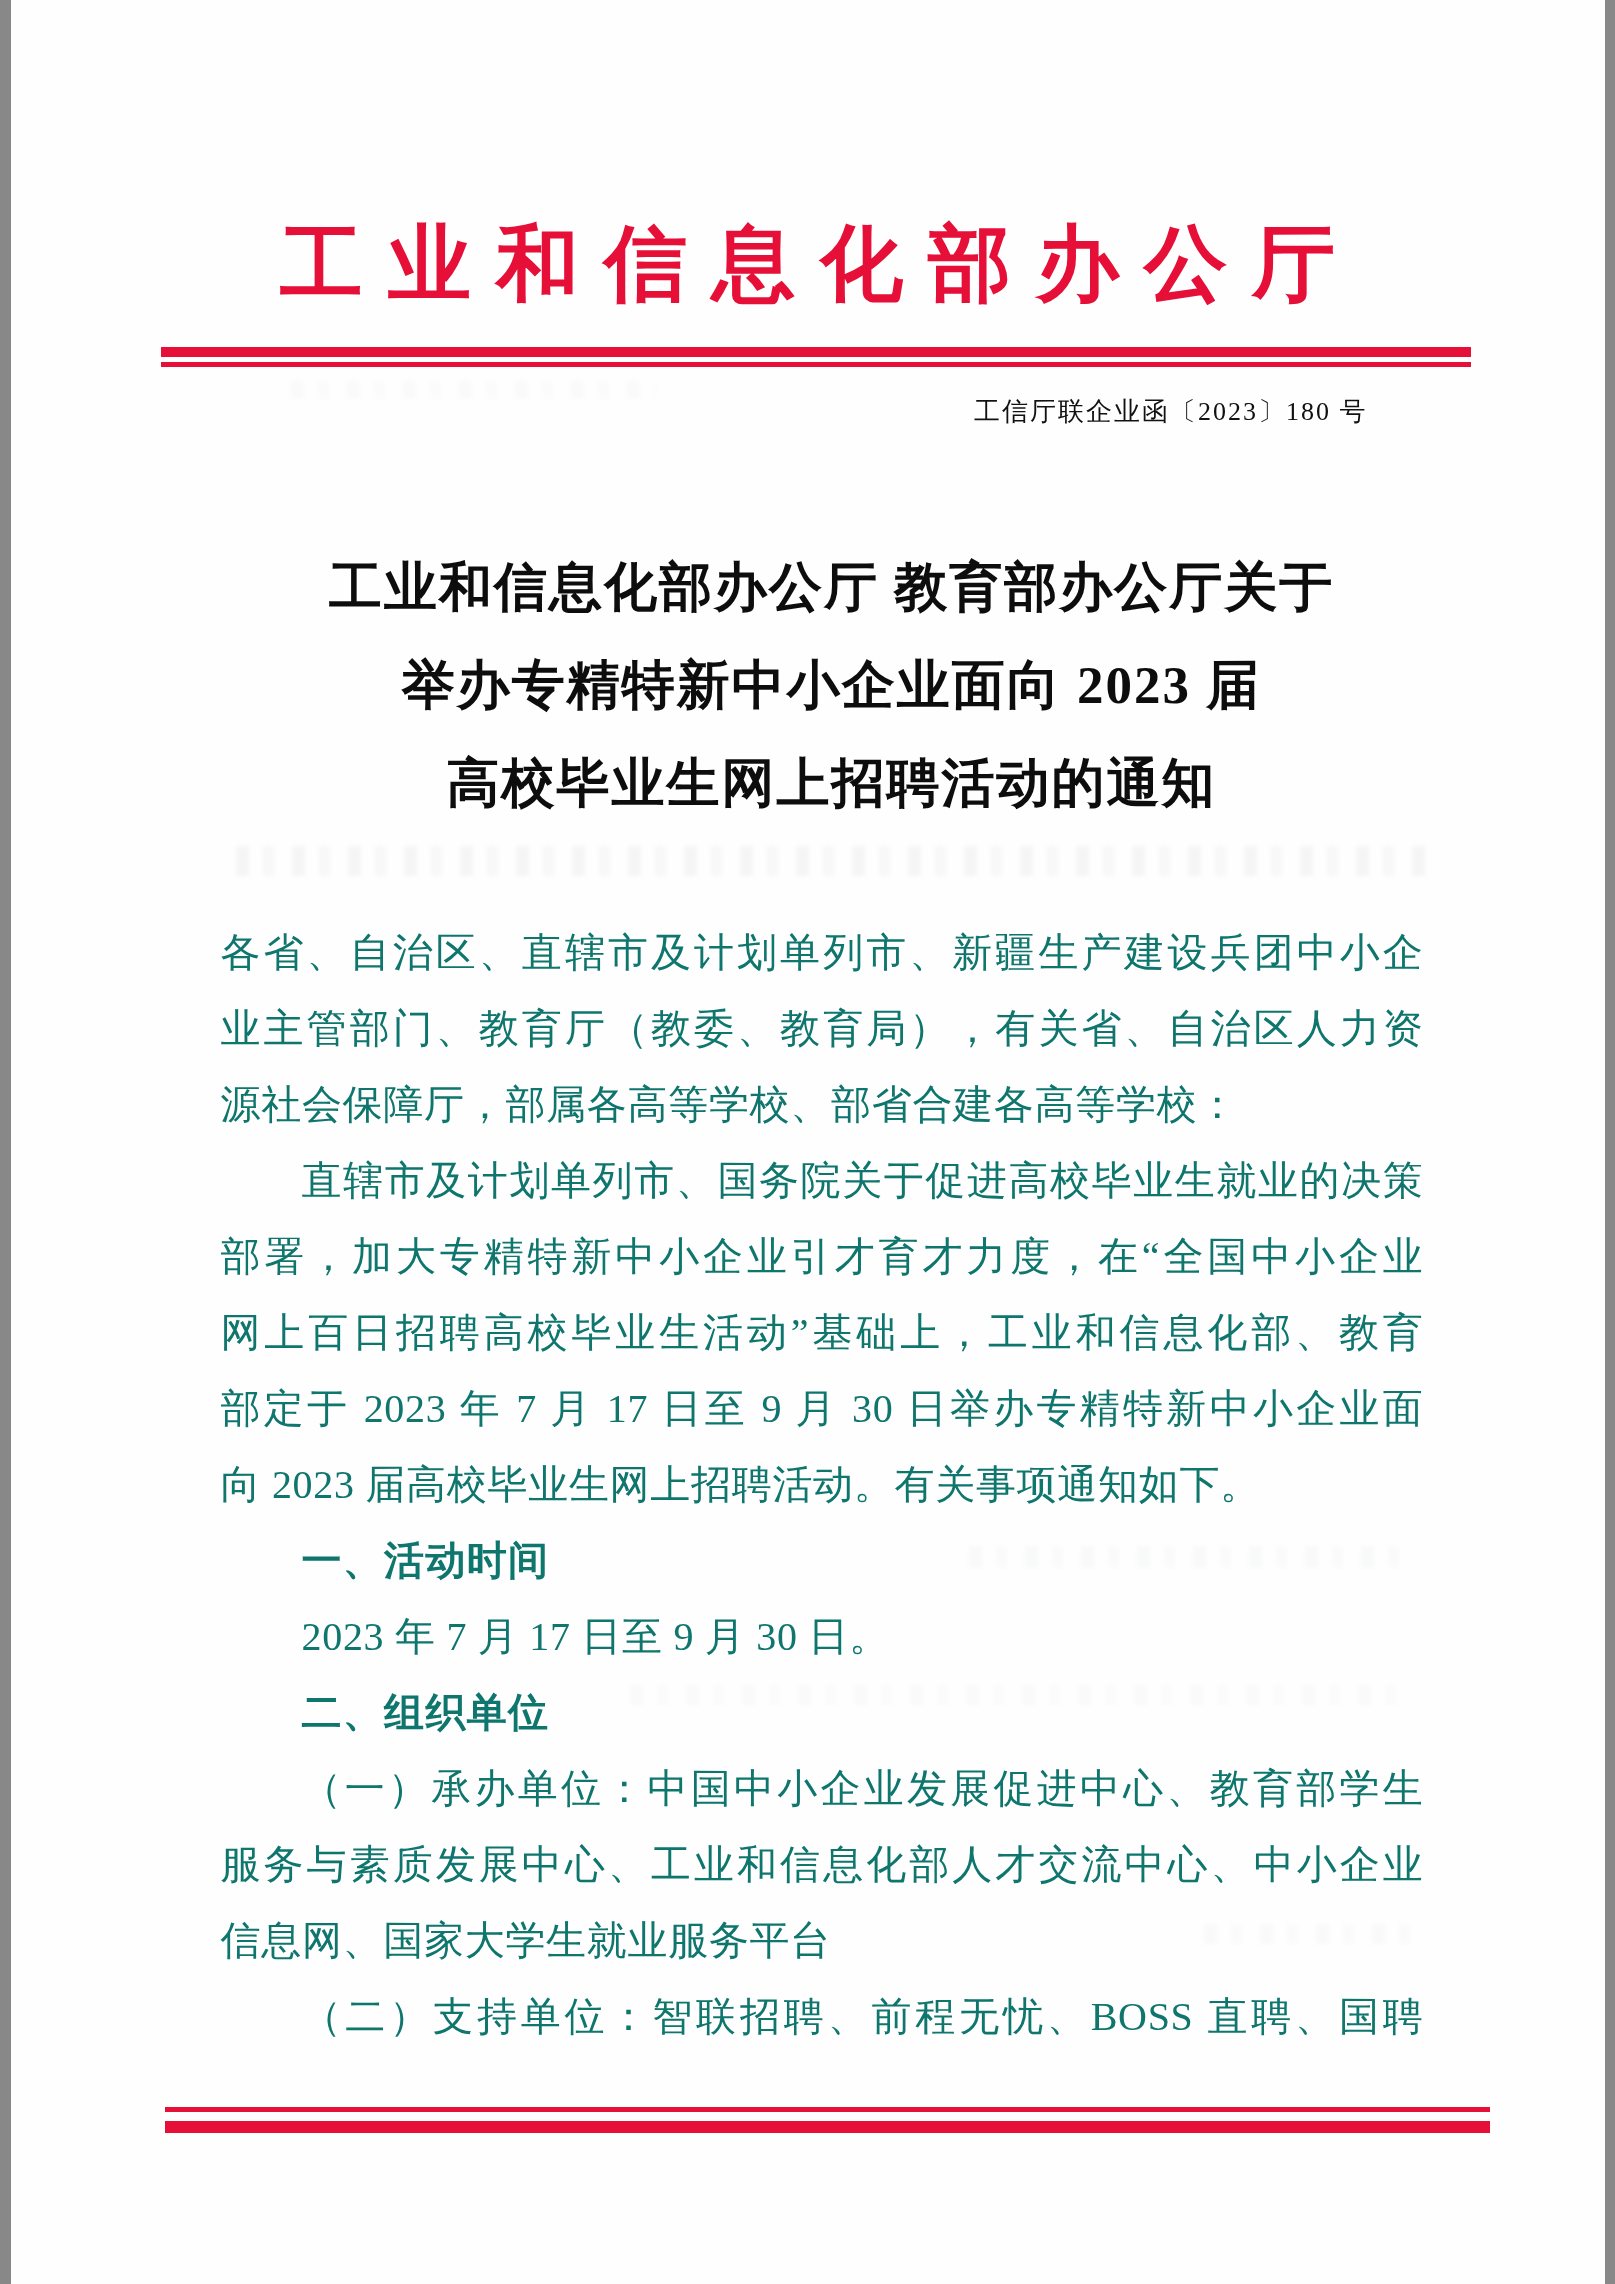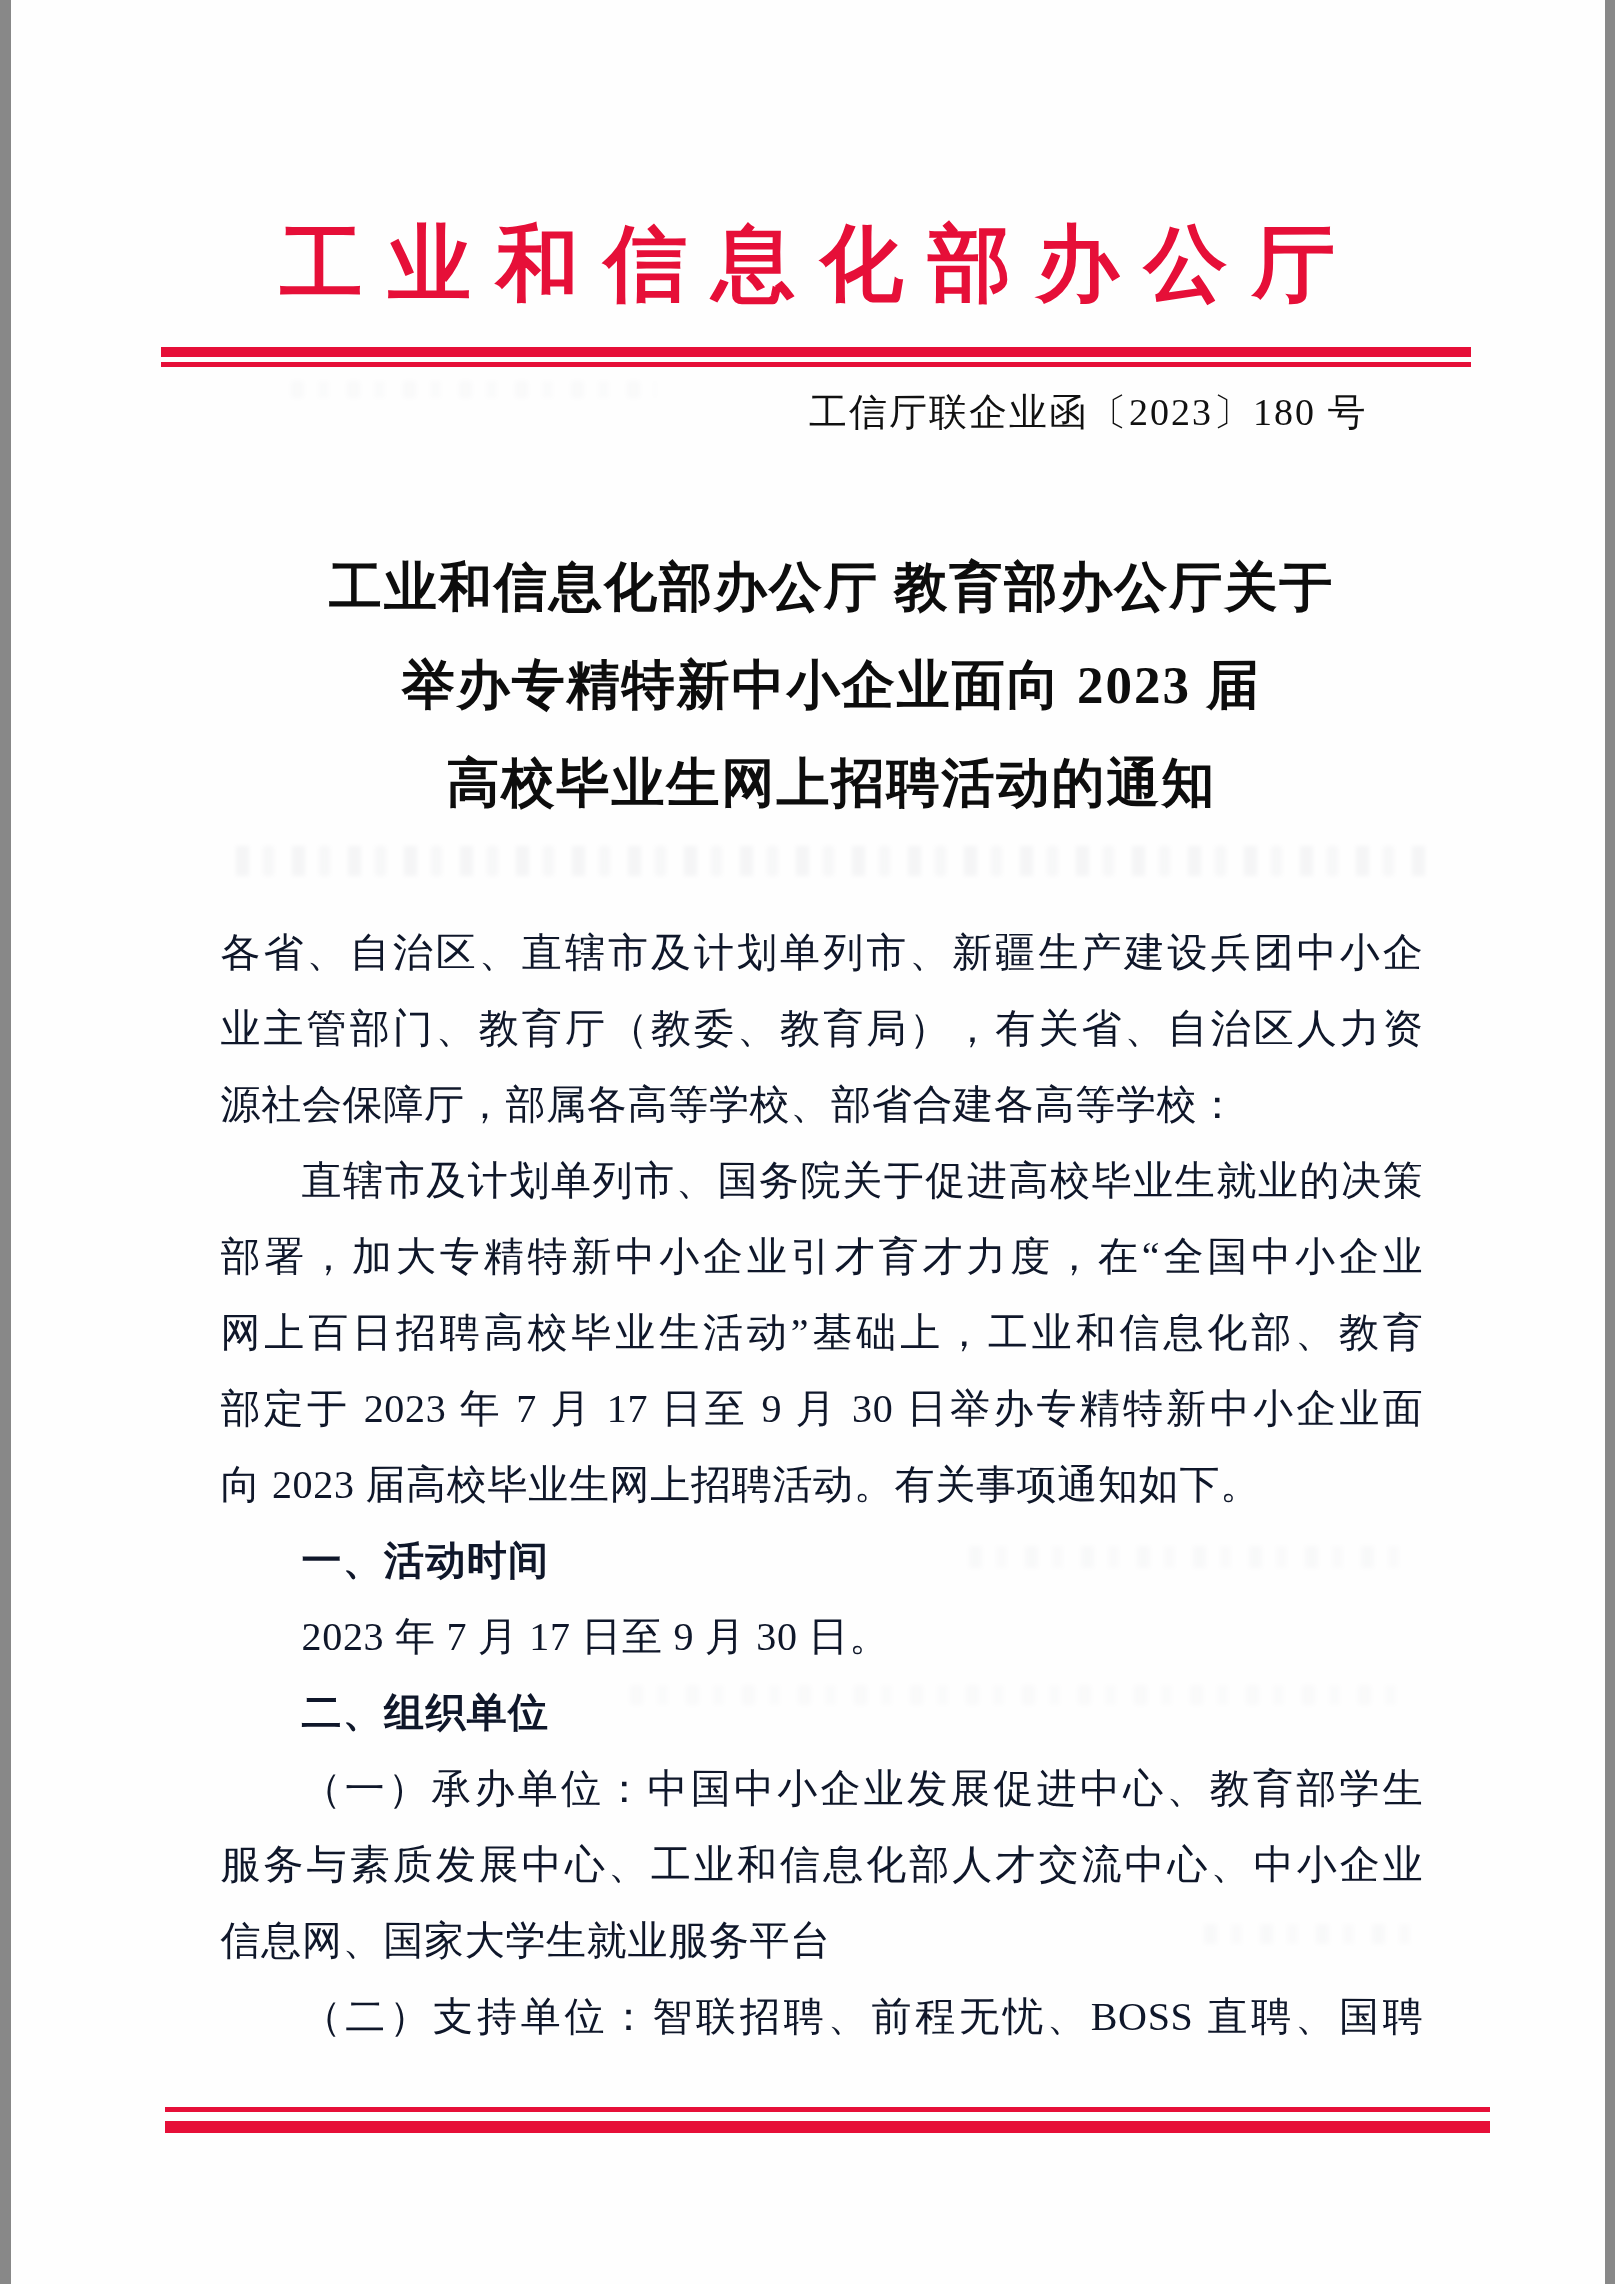--- a/index.html
+++ b/index.html
@@ -34,21 +34,21 @@
   .rule{position:absolute;background:var(--red);}
   .rule-top-thick{top:347px;left:150px;width:1310px;height:9.8px;}
   .rule-top-thin {top:362px;left:150px;width:1310px;height:4.6px;}
   .rule-bot-thin {top:2107px;left:154px;width:1325px;height:4.6px;}
   .rule-bot-thick{top:2121px;left:154px;width:1325px;height:12.4px;}
   
   .doc-number{
     position:absolute;
     top:391px;
     right:237px;
-    font-size:38px;
+    font-size:26px;
     line-height:42px;
     letter-spacing:2px;
     color:#111;
     white-space:nowrap;
   }
   
   .doc-title{
     position:absolute;
     top:538px; left:0; right:0;
     text-align:center;
@@ -64,21 +64,21 @@
     letter-spacing:2px;
     white-space:nowrap;
   }
   
   .doc-body{
     position:absolute;
     top:915px;
     left:210px;
     width:1203px;
     font-size:40px;
-    color:#0f172a;
+    color:#0f766e;
   }
   .line{
     display:block;
     height:76px;
     line-height:76px;
     white-space:nowrap;
     letter-spacing:0.7px;
   }
   .j{
     white-space:normal;

